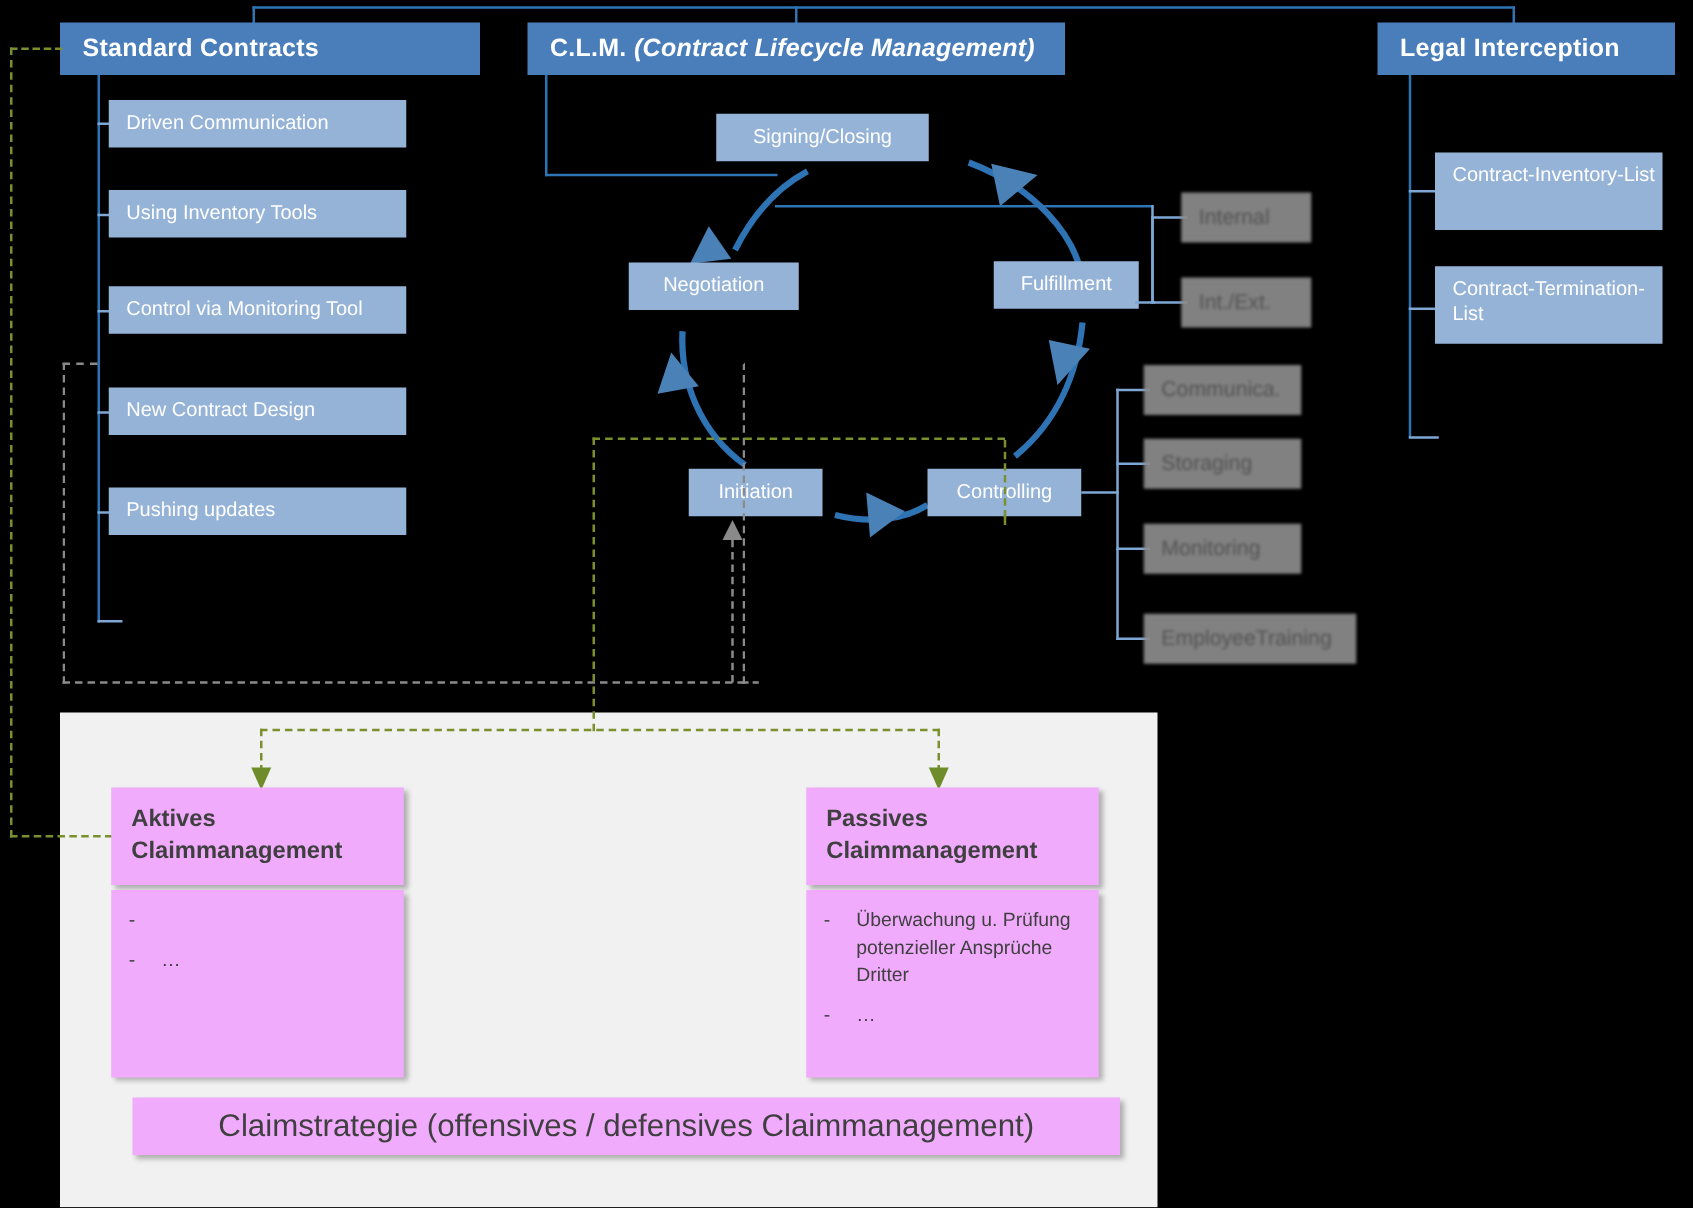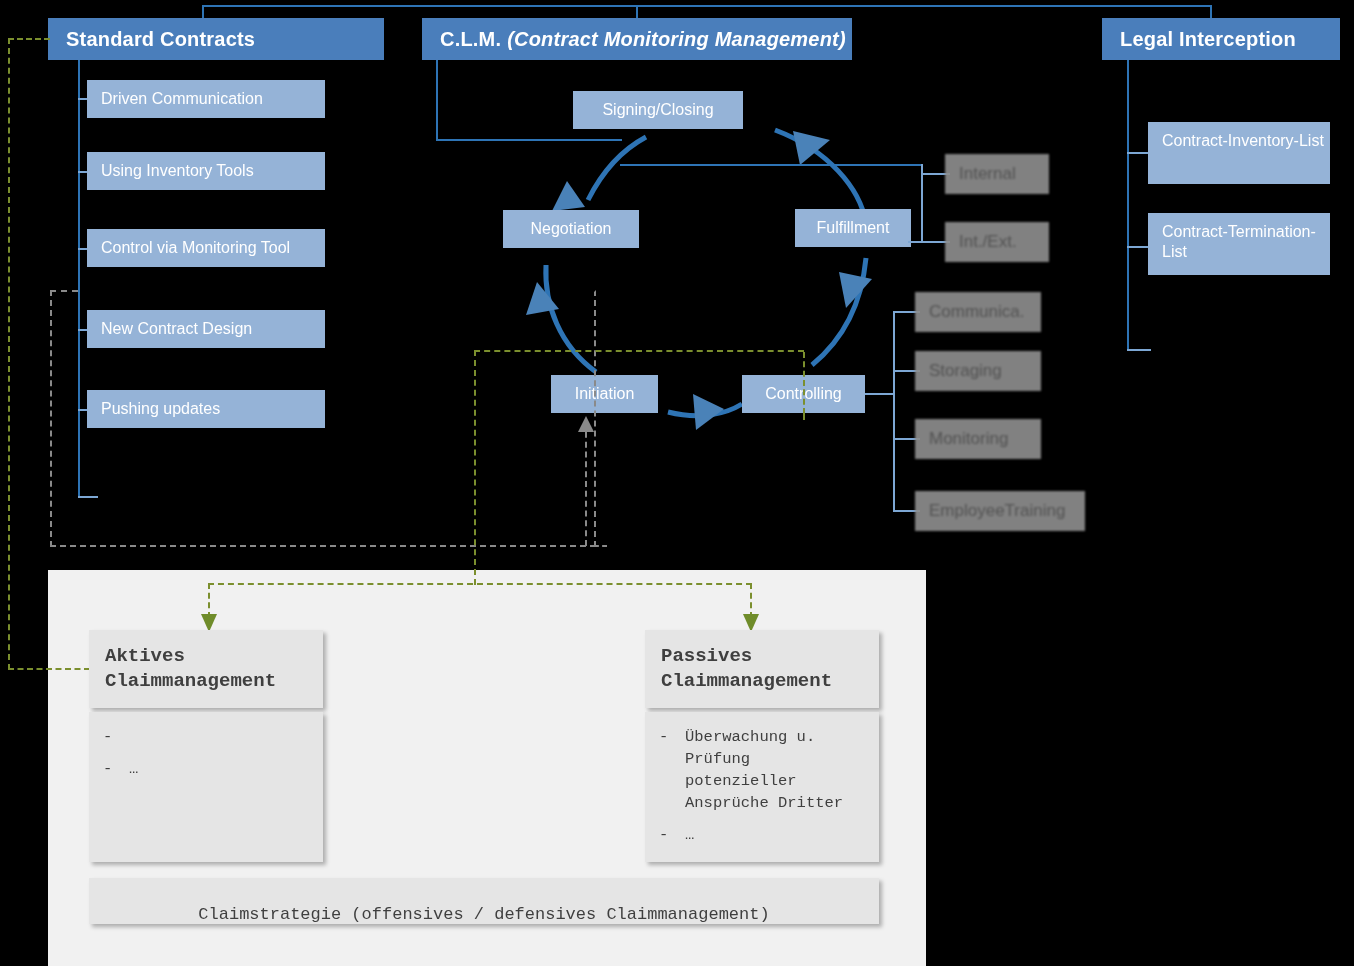--- a/index.html
+++ b/index.html
@@ -24,27 +24,26 @@
     position:absolute; background:#95b3d7; color:#fff; font-size:16px;
     display:flex; align-items:center; justify-content:center;
   }
   .gbox {
     position:absolute; background:#8c8c8c; color:#5a5a5a; font-size:17px;
     display:flex; align-items:center; padding-left:14px;
     filter:blur(1.1px); opacity:.92;
     box-shadow:3px 3px 5px rgba(0,0,0,.55);
   }
   .green {
-    position:absolute; background:#e5e5e5; color:#3f3f3f;
+    position:absolute; background:#f0abfc; color:#3f3f3f;
     box-shadow:3px 3px 4px rgba(0,0,0,.28);
-    font-family:Liberation Mono, monospace;
   }
   .green.title { font-weight:bold; font-size:19px; padding:14px 0 0 16px; line-height:1.3; }
   .green.body  { font-size:15.5px; padding:14px 10px 0 14px; line-height:1.42; }
-  .green.strip { font-size:17px; display:flex; align-items:flex-end; justify-content:center; }
+  .green.strip { font-size:25px; display:flex; align-items:center; justify-content:center;margin-left:17px; }
 
   .bullets { }
   .bullets .row { display:flex; margin-bottom:10px; }
   .bullets .dash { width:26px; flex:0 0 26px; }
 
   
   #panel { position:absolute; background:#f1f1f1; }
 
   
   .h, .v { position:absolute; background:#2e74b5; }
@@ -94,21 +93,21 @@
     </div>
   <div class="lbox" style="left:87px; top:310px; width:238px; height:38px;">
     <span>New Contract Design</span>
     </div>
   <div class="lbox" style="left:87px; top:390px; width:238px; height:38px;">
     <span>Pushing updates</span>
     </div>
 
   <div class="hdr" style="left:422px; top:18px; width:430px; height:42px;">
     <span>C.L.M.</span>
-    <span class="ital">(Contract Monitoring Management)</span>
+    <span class="ital">(Contract Lifecycle Management)</span>
   </div>
 
   <div class="v" style="left:436px; top:60px; height:81px;"></div>
   <div class="h" style="left:436px; top:139px; width:186px;"></div>
 
   <svg class="ov" viewBox="0 0 1354 966">
     <g fill="none" stroke="#2e74b5" stroke-width="5">
 
       <path d="M775,130 C 828,150 860,188 866,223"></path>
 

